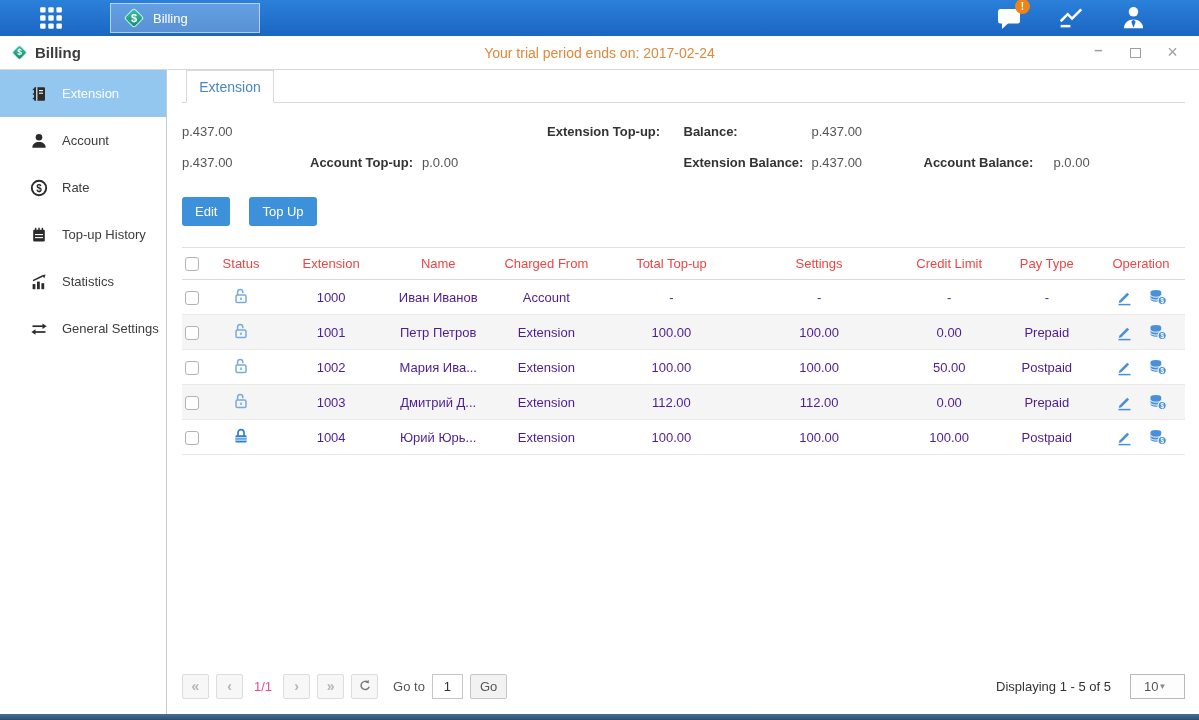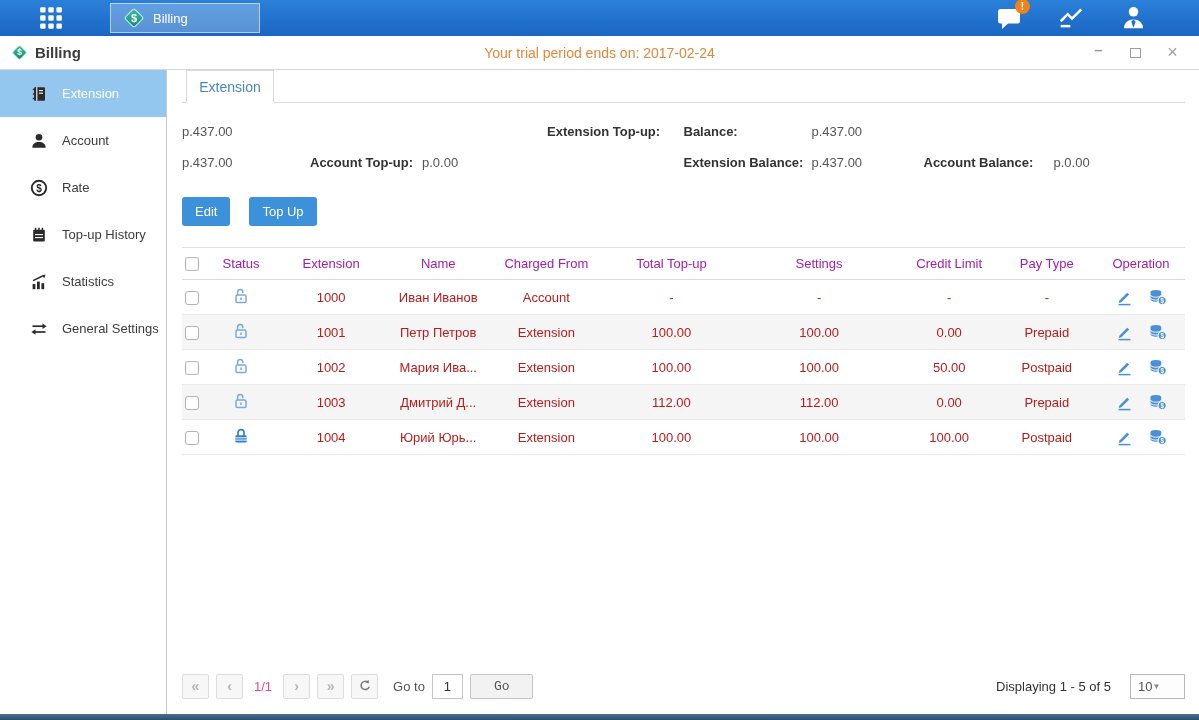--- a/index.html
+++ b/index.html
@@ -79,24 +79,24 @@
   
   .actions { margin-top:19px; display:flex; gap:19px; }
   .btn-primary {
     height:29px; padding:0 13px; background:#3d90da; color:#fff;
     border:none; border-radius:3px; font-size:13px; font-family:inherit; cursor:pointer;
   }
 
   
   table.grid-table { margin-top:21px; width:100%; border-collapse:collapse; table-layout:fixed; }
   .grid-table thead tr { border-top:1px solid #e2e2e2; border-bottom:1px solid #d9d9d9; height:32px; }
-  .grid-table th { font-weight:normal; font-size:13px; color:#a21caf; text-align:center; }
+  .grid-table th { font-weight:normal; font-size:13px; color:#ef4444; text-align:center; }
   .grid-table tbody tr { height:35px; border-bottom:1px solid #e9e9e9; }
   .grid-table tbody tr:nth-child(even) { background:#f5f5f5; }
-  .grid-table td { font-size:13px; color:#b91c1c; text-align:center; overflow:hidden; white-space:nowrap; }
+  .grid-table td { font-size:13px; color:#4c1d95; text-align:center; overflow:hidden; white-space:nowrap; }
   .c-cb { text-align:left !important; padding-left:3px; }
   .cb {
     display:inline-block; width:14px; height:14px; background:#fff;
     border:1px solid #b3b3b3; border-radius:3px; vertical-align:middle; cursor:pointer;
   }
   .lock { display:inline-flex; width:18px; height:18px; cursor:pointer; }
   .lock svg { width:18px; height:18px; }
   .lock .g-open, .lock .g-closed { display:none; }
   .lock.lk-unlocked .g-open { display:block; color:#76abdf; }
   .lock.lk-locked  .g-closed { display:block; color:#2e7ed2; }
@@ -115,29 +115,29 @@
   }
   .pg-btn.refresh { color:#7a7a7a; }
   .pg-btn.refresh svg { width:14px; height:14px; }
   .page-ind { color:#ec4899; font-size:13px; margin:0 4px; }
   .goto-label { color:#555; font-size:13px; margin-left:8px; }
   .goto-input {
     width:31px; height:25px; border:1px solid #c6c6c6; text-align:center;
     font-size:13px; color:#333; font-family:inherit;
   }
   .go-btn {
-    height:25px; padding:0 23px; background:#f2f2f2; border:1px solid #c6c6c6; border-radius:2px;
-    font-size:13px; color:#555; font-family:Liberation Mono, monospace; cursor:pointer;
+    height:25px; padding:0 9px; background:#f2f2f2; border:1px solid #c6c6c6; border-radius:2px;
+    font-size:13px; color:#555; font-family:Liberation Sans, sans-serif; cursor:pointer;
   }
   .pager-right { margin-left:auto; display:flex; align-items:center; gap:19px; }
   .displaying { font-size:13px; color:#333; }
   .size-select {
     width:55px; height:25px; border:1px solid #b9b9b9; background:#fdfdfd;
     display:flex; align-items:center; 
-    padding:0 7px; font-size:13px; color:#555; cursor:pointer;
+    padding:0 13px; font-size:13px; color:#555; cursor:pointer;
   }
   .size-select .caret { font-size:8px; color:#8a8a8a; }
 
   .bottom-strip { height:6px; background:linear-gradient(#4a6d93,#2f4d6d); }
 </style>
 </head>
 <body>
 
 <svg class="defs" xmlns="http://www.w3.org/2000/svg">
   <defs>

